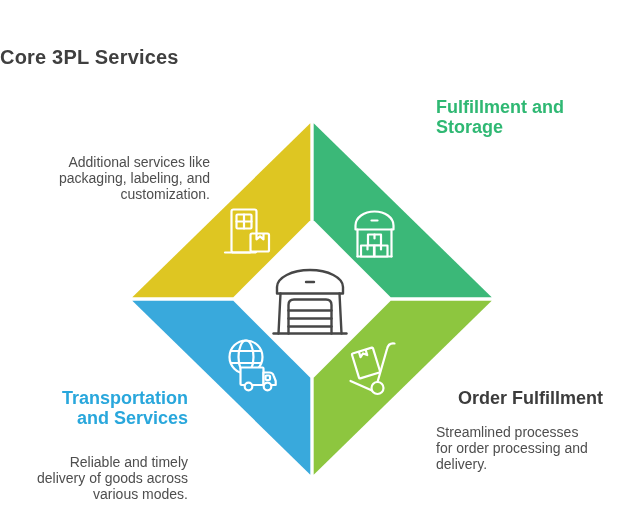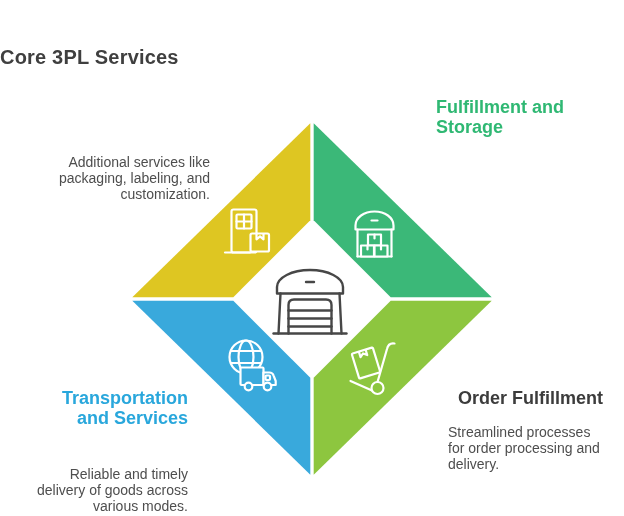--- a/index.html
+++ b/index.html
@@ -17,21 +17,21 @@
   }
   .body-text{
     position:absolute;font-size:14px;line-height:16px;white-space:pre-line;
   }
   .align-r{text-align:right;}
   .tl-heading{right:436px;top:97px;}
   .tl-body{right:414px;top:154px;}
   .tr-heading{left:436px;top:97px;}
   .tr-body{left:436px;top:154px;}
   .bl-heading{right:436px;top:388px;}
-  .bl-body{right:436px;top:466px;}
+  .bl-body{right:436px;top:454px;}
   .br-heading{left:436px;top:388px;margin-left:22px;}
   .br-body{left:436px;top:424px;}
 </style>
 </head>
 <body>
 
 <div id="canvas">
 
   <div class="title" style="color: rgb(63, 63, 63);">Core 3PL Services</div>
 
@@ -108,17 +108,17 @@
   <div class="heading tr-heading" style="color: rgb(47, 184, 115);">Fulfillment and
 Storage</div>
 
   <div class="heading align-r bl-heading" style="color: rgb(41, 167, 220);">Transportation
 and Services</div>
   <div class="body-text align-r bl-body" style="color: rgb(78, 78, 78);">Reliable and timely
 delivery of goods across
 various modes.</div>
 
   <div class="heading br-heading" style="color: rgb(60, 60, 60);">Order Fulfillment</div>
-  <div class="body-text br-body" style="color: rgb(78, 78, 78); margin-left: 12px;">Streamlined processes
+  <div class="body-text br-body" style="color: rgb(78, 78, 78);">Streamlined processes
 for order processing and
 delivery.</div>
 
 </div>
 
 </body></html>

